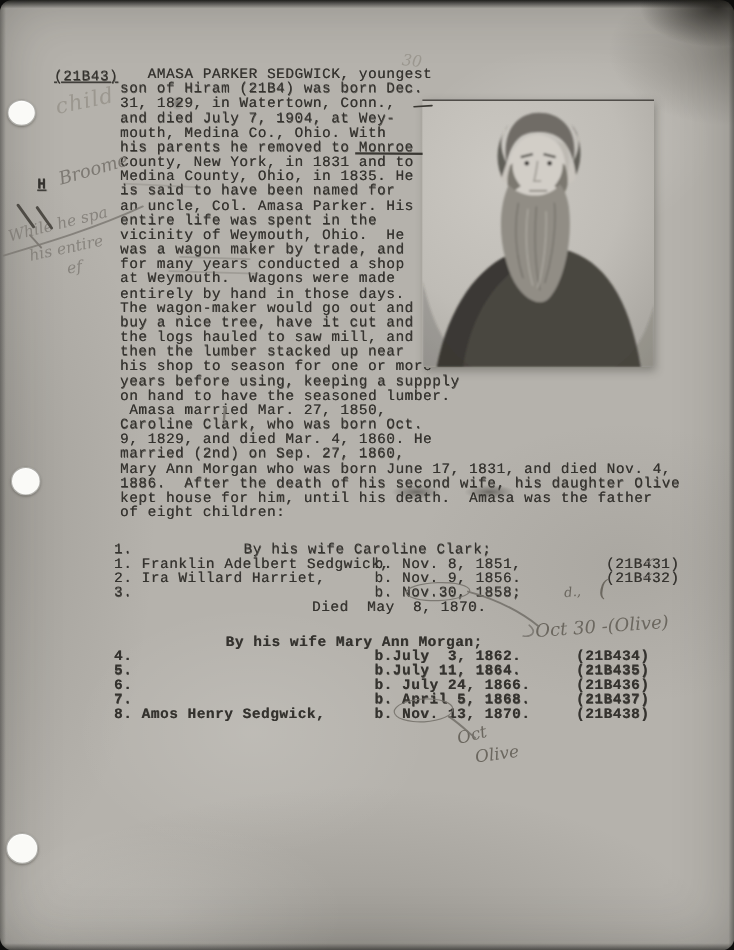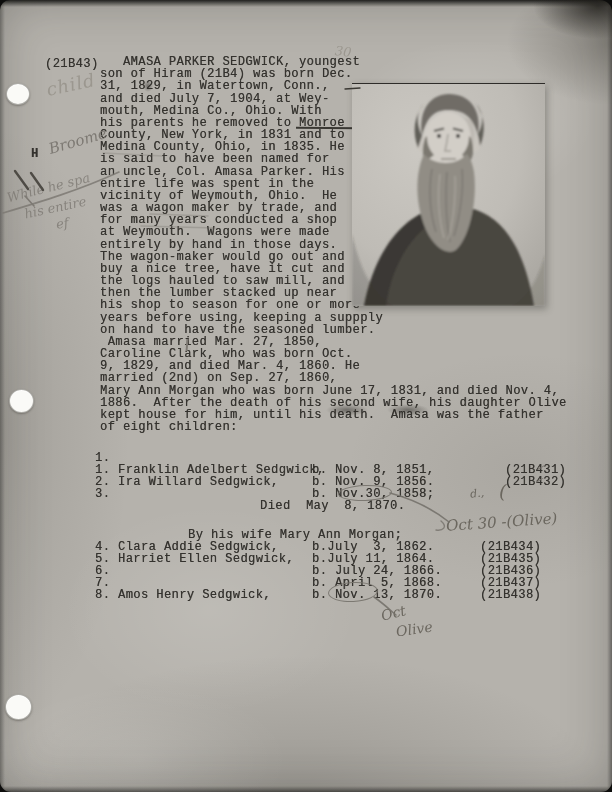--- a/index.html
+++ b/index.html
@@ -16,21 +16,21 @@
       radial-gradient(240px 170px at 210px 610px, rgba(255,255,250,.12), transparent 62%),
       radial-gradient(280px 190px at 520px 470px, rgba(92,89,82,.12), transparent 62%),
       radial-gradient(240px 120px at 140px 760px, rgba(255,255,250,.14), transparent 62%),
       linear-gradient(180deg, rgba(18,18,16,.9) 0px, rgba(18,18,16,0) 7px),
       linear-gradient(0deg, rgba(18,18,16,.6) 0px, rgba(18,18,16,0) 6px),
       linear-gradient(90deg, rgba(18,18,16,.35) 0px, rgba(18,18,16,0) 5px),
       linear-gradient(270deg, rgba(18,18,16,.4) 0px, rgba(18,18,16,0) 5px);
     box-shadow: inset 0 0 50px rgba(30,28,25,.28);}
   .type{color:#34322e;font-size:12px;letter-spacing:.45px;
         text-shadow:.3px .3px .5px rgba(40,38,34,.65);}
-  .abs{position:absolute;}
+  .abs{position:absolute;text-decoration:underline;}
   .pre{white-space:pre;}
   .narrative{position:absolute;left:100px;top:56px;white-space:pre;}
   .tline{height:12.18px;line-height:12.18px;}
   .idcode{left:45px;top:58px;line-height:12px;}
   .hole{position:absolute;border-radius:50%;background:#fafaf7;
         border:1px solid rgba(110,108,102,.55);
         box-shadow:0 1px 2px rgba(70,68,62,.45), inset 0 1px 1px rgba(255,255,255,.8);}
   .photo{position:absolute;left:352px;top:83px;width:193px;height:222px;
          border-top:1.5px solid #2e2c29;
          box-shadow:2px 3px 7px rgba(50,48,44,.35);}
@@ -113,57 +113,56 @@
           <path d="M103,92 C104,114 101,140 96,156" stroke="#b3afa7" stroke-width=".9" fill="none"></path>
           <path d="M0,222 L0,150 C10,192 22,210 42,222 Z" fill="rgba(58,56,51,.22)"></path>
           <path d="M193,222 L193,170 C186,196 176,212 160,222 Z" fill="rgba(58,56,51,.18)"></path>
         </g>
       </svg>
     </div>
 
     <div class="cgroup g1 type" style="top:452px;">
       <div class="ghead">
         <span class="g-num">1.</span>
+        <span class="g-title">By his wife Caroline Clark;</span>
       </div>
       <div class="grows">
           <div class="crow">
             <span class="c-num">1.</span>
             <span class="c-name">Franklin Adelbert Sedgwick,</span>
             <span class="c-born">b. Nov. 8, 1851,</span>
             <span class="c-ref">(21B431)</span>
           </div>
           <div class="crow">
             <span class="c-num">2.</span>
-            <span class="c-name">Ira Willard Sedgwick,</span>
+            <span class="c-name">Ira Willard Harriet,</span>
             <span class="c-born">b. Nov. 9, 1856.</span>
             <span class="c-ref">(21B432)</span>
           </div>
           <div class="crow">
             <span class="c-num">3.</span>
             <span class="c-born">b. Nov.30, 1858;</span>
             <span class="c-ref"></span>
           </div>
         </div>
       <div class="gdied">Died  May  8, 1870.</div>
     </div>
 
-    <div class="cgroup g2 type" style="top:529px;">
+    <div class="cgroup g2 type" style="top:529px;font-weight:bold;">
       <div class="ghead">
         <span class="g-title">By his wife Mary Ann Morgan;</span>
       </div>
       <div class="grows">
           <div class="crow">
             <span class="c-num">4.</span>
-            <span class="c-name">Clara Addie Sedgwick,</span>
             <span class="c-born">b.July  3, 1862.</span>
             <span class="c-ref">(21B434)</span>
           </div>
           <div class="crow">
             <span class="c-num">5.</span>
-            <span class="c-name">Harriet Ellen Sedgwick,</span>
             <span class="c-born">b.July 11, 1864.</span>
             <span class="c-ref">(21B435)</span>
           </div>
           <div class="crow">
             <span class="c-num">6.</span>
             <span class="c-born">b. July 24, 1866.</span>
             <span class="c-ref">(21B436)</span>
           </div>
           <div class="crow">
             <span class="c-num">7.</span>

